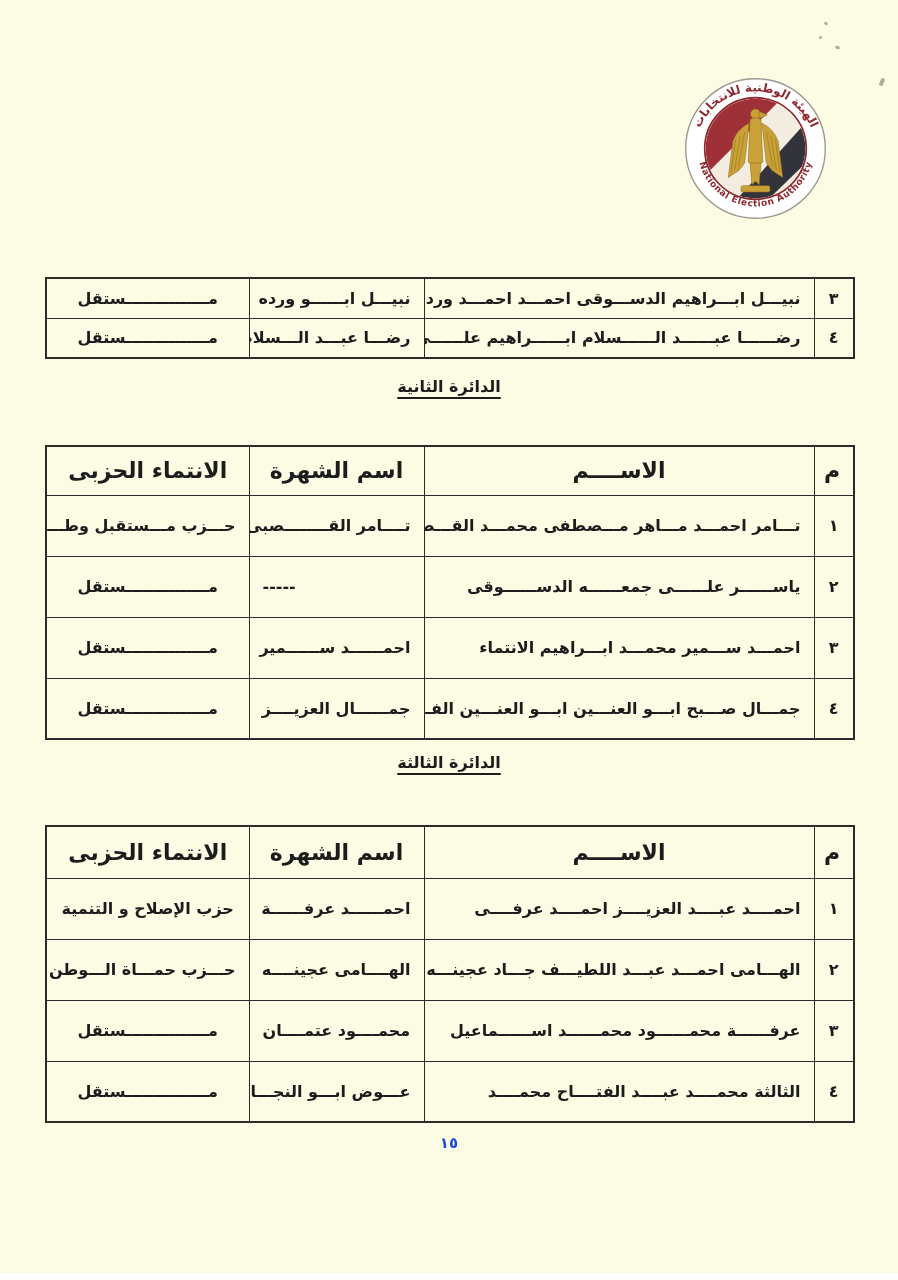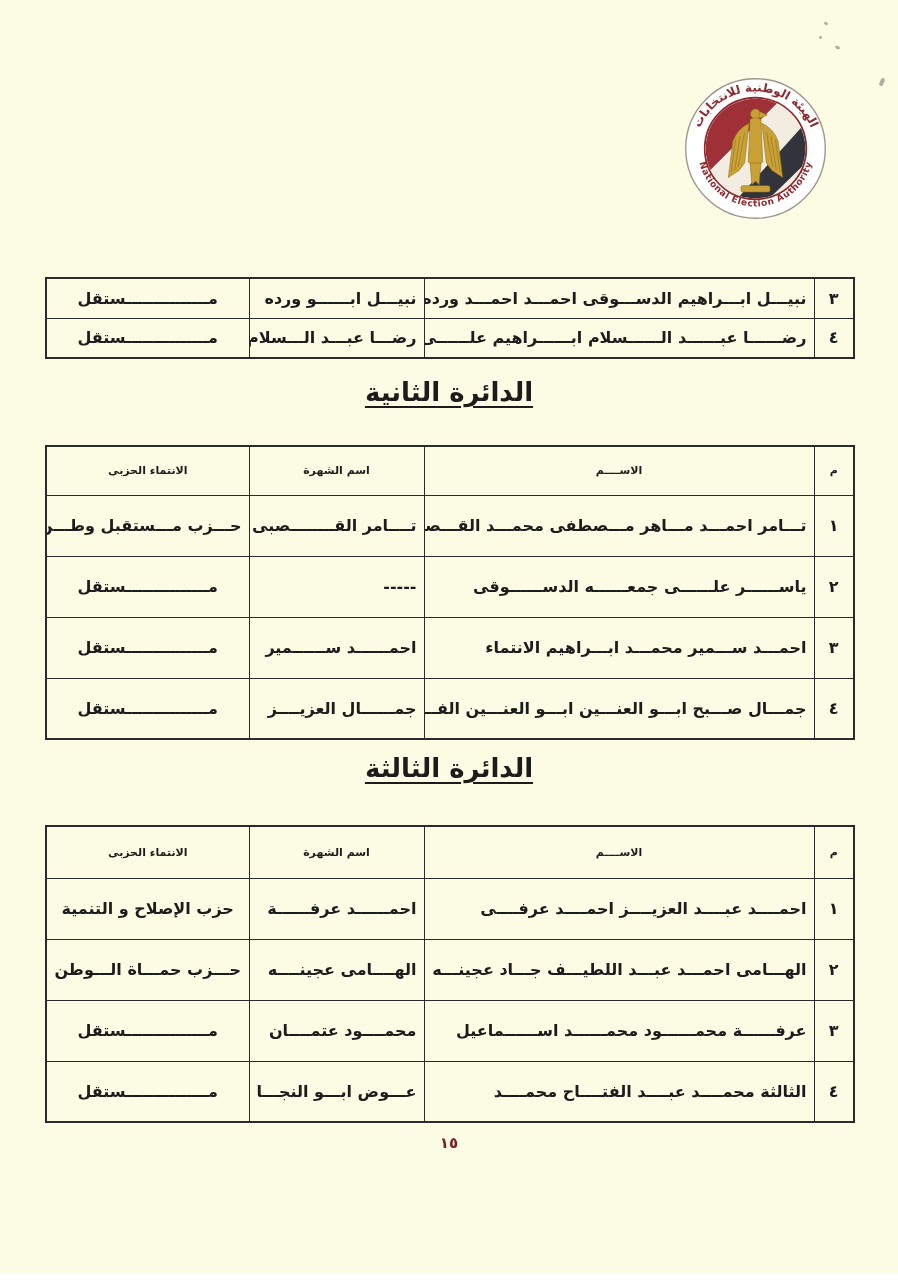--- a/index.html
+++ b/index.html
@@ -14,44 +14,44 @@
   }
   .doc-table {
     position:absolute; right:43px; width:808px;
     border-collapse:collapse; table-layout:fixed; direction:rtl;
     border:2px solid #2b2b2b;
   }
   .doc-table td, .doc-table th {
     border:1px solid #2b2b2b;
     font-weight:bold; font-size:16px;
     white-space:nowrap; overflow:hidden;
-    padding:2px 7px; vertical-align:middle;
+    padding:2px 13px; vertical-align:middle;
   }
   .col-serial { width:40px; }
   .col-name   { width:390px; }
   .col-alias  { width:175px; }
   .col-party  { width:203px; }
   .serial-cell { text-align:center; font-size:15px; }
   .name-cell   { font-size:15px; }
-  .alias-cell  { text-align:right; font-size:15px; }
+  .alias-cell  { text-align:left; font-size:15px; }
   .party-cell  { text-align:center; font-size:15px; }
-  .doc-table th { text-align:center; font-size:11px; height:49px; }
+  .doc-table th { text-align:center; font-size:22px; height:49px; }
   #table3 th { height:52px; }
   #contTable tr { height:40px; }
   #table2 tbody tr, #table3 tbody tr { height:61px; }
   .section-title {
     position:absolute; left:0; right:0; text-align:center;
-    font-size:26px; font-weight:bold;
+    font-size:16px; font-weight:bold;
     text-decoration:underline; text-decoration-thickness:2px; text-underline-offset:5px;
   }
   #title2 { top:377px; }
   #title3 { top:753px; }
   .page-number {
     position:absolute; top:1134px; left:0; right:0;
-    text-align:center; font-size:15px; font-weight:bold; color:#7f1d1d;
+    text-align:center; font-size:15px; font-weight:bold; color:#1d4ed8;
   }
   .logo { position:absolute; top:76px; right:70px; width:145px; height:145px; }
   .logo-ar { font-size:13px; font-weight:bold; fill:#8E2A2F; }
   .logo-en { font-size:10px; font-weight:bold; fill:#8E2A2F; letter-spacing:0.6px; }
   .speck { position:absolute; background:#6f6f60; border-radius:50%; opacity:0.55; }
   #speck1 { top:22px; right:70px; width:4px; height:3px; transform:rotate(30deg); }
   #speck2 { top:36px; right:76px; width:3px; height:3px; }
   #speck3 { top:46px; right:58px; width:5px; height:3px; transform:rotate(20deg); }
   #speck4 { top:78px; right:14px; width:4px; height:8px; transform:rotate(25deg); border-radius:2px; }
   .bottom-strip { position:absolute; bottom:0; left:0; right:0; height:7px; background:#ffffff; }

